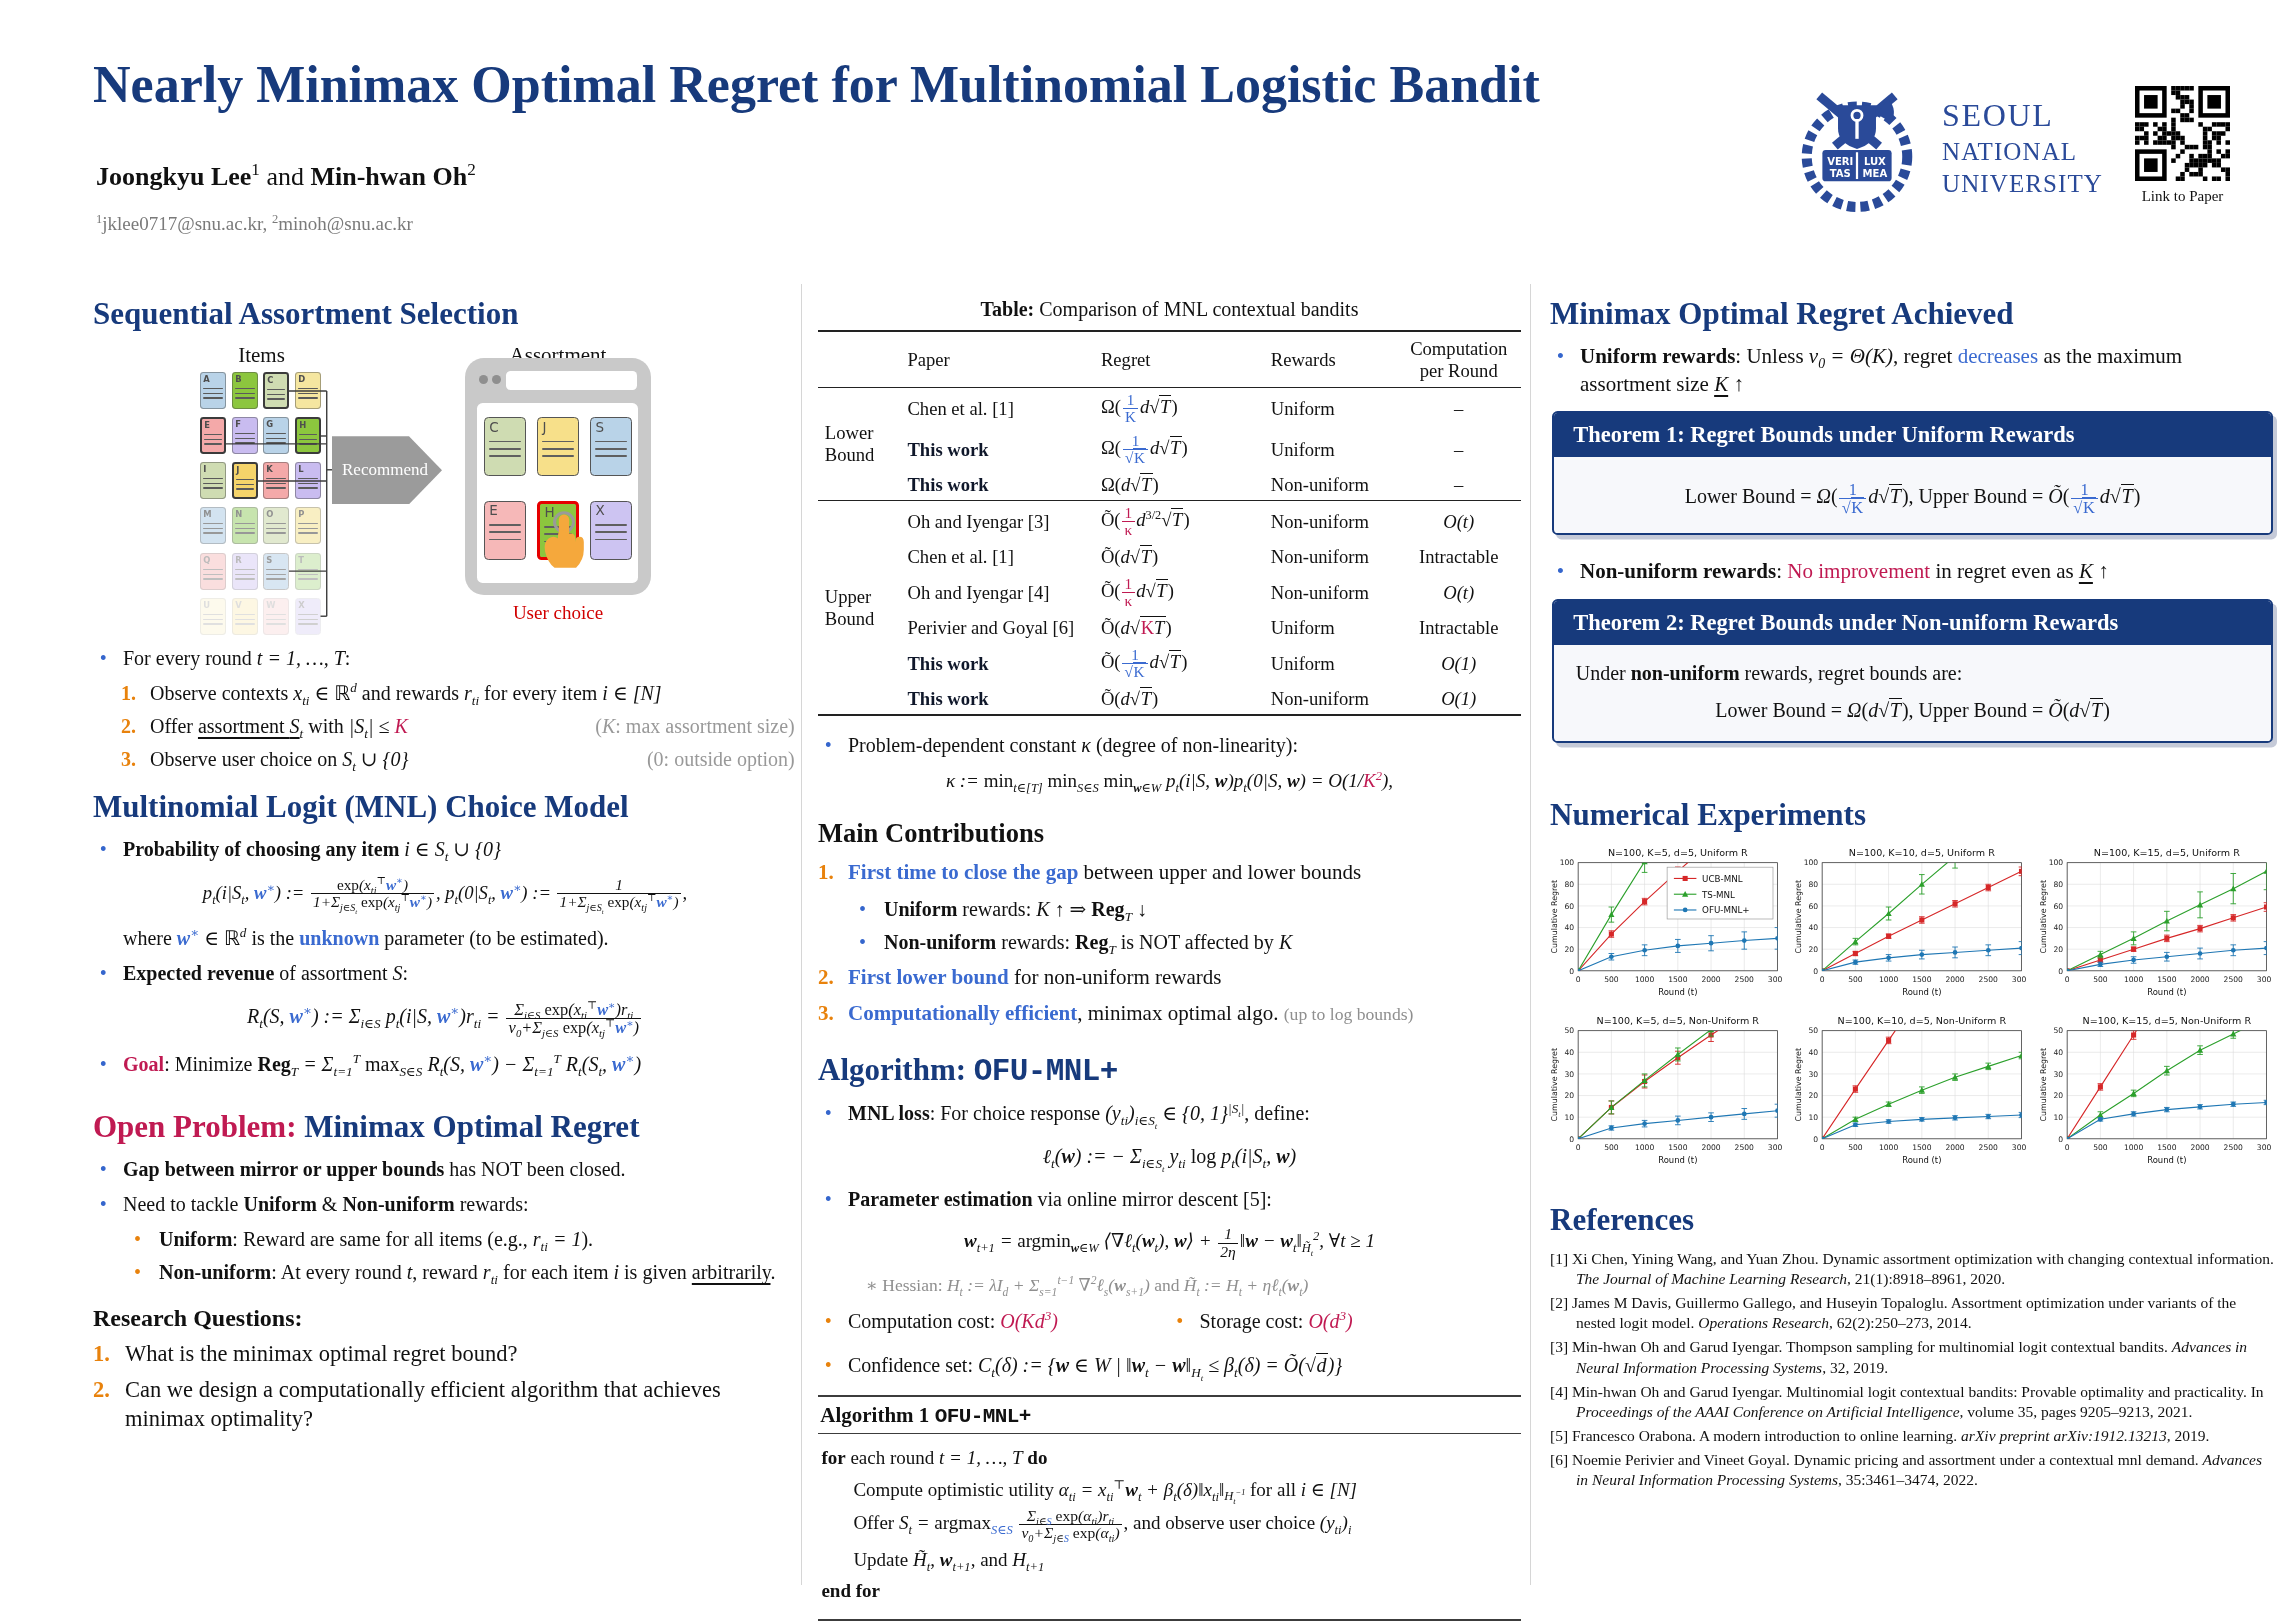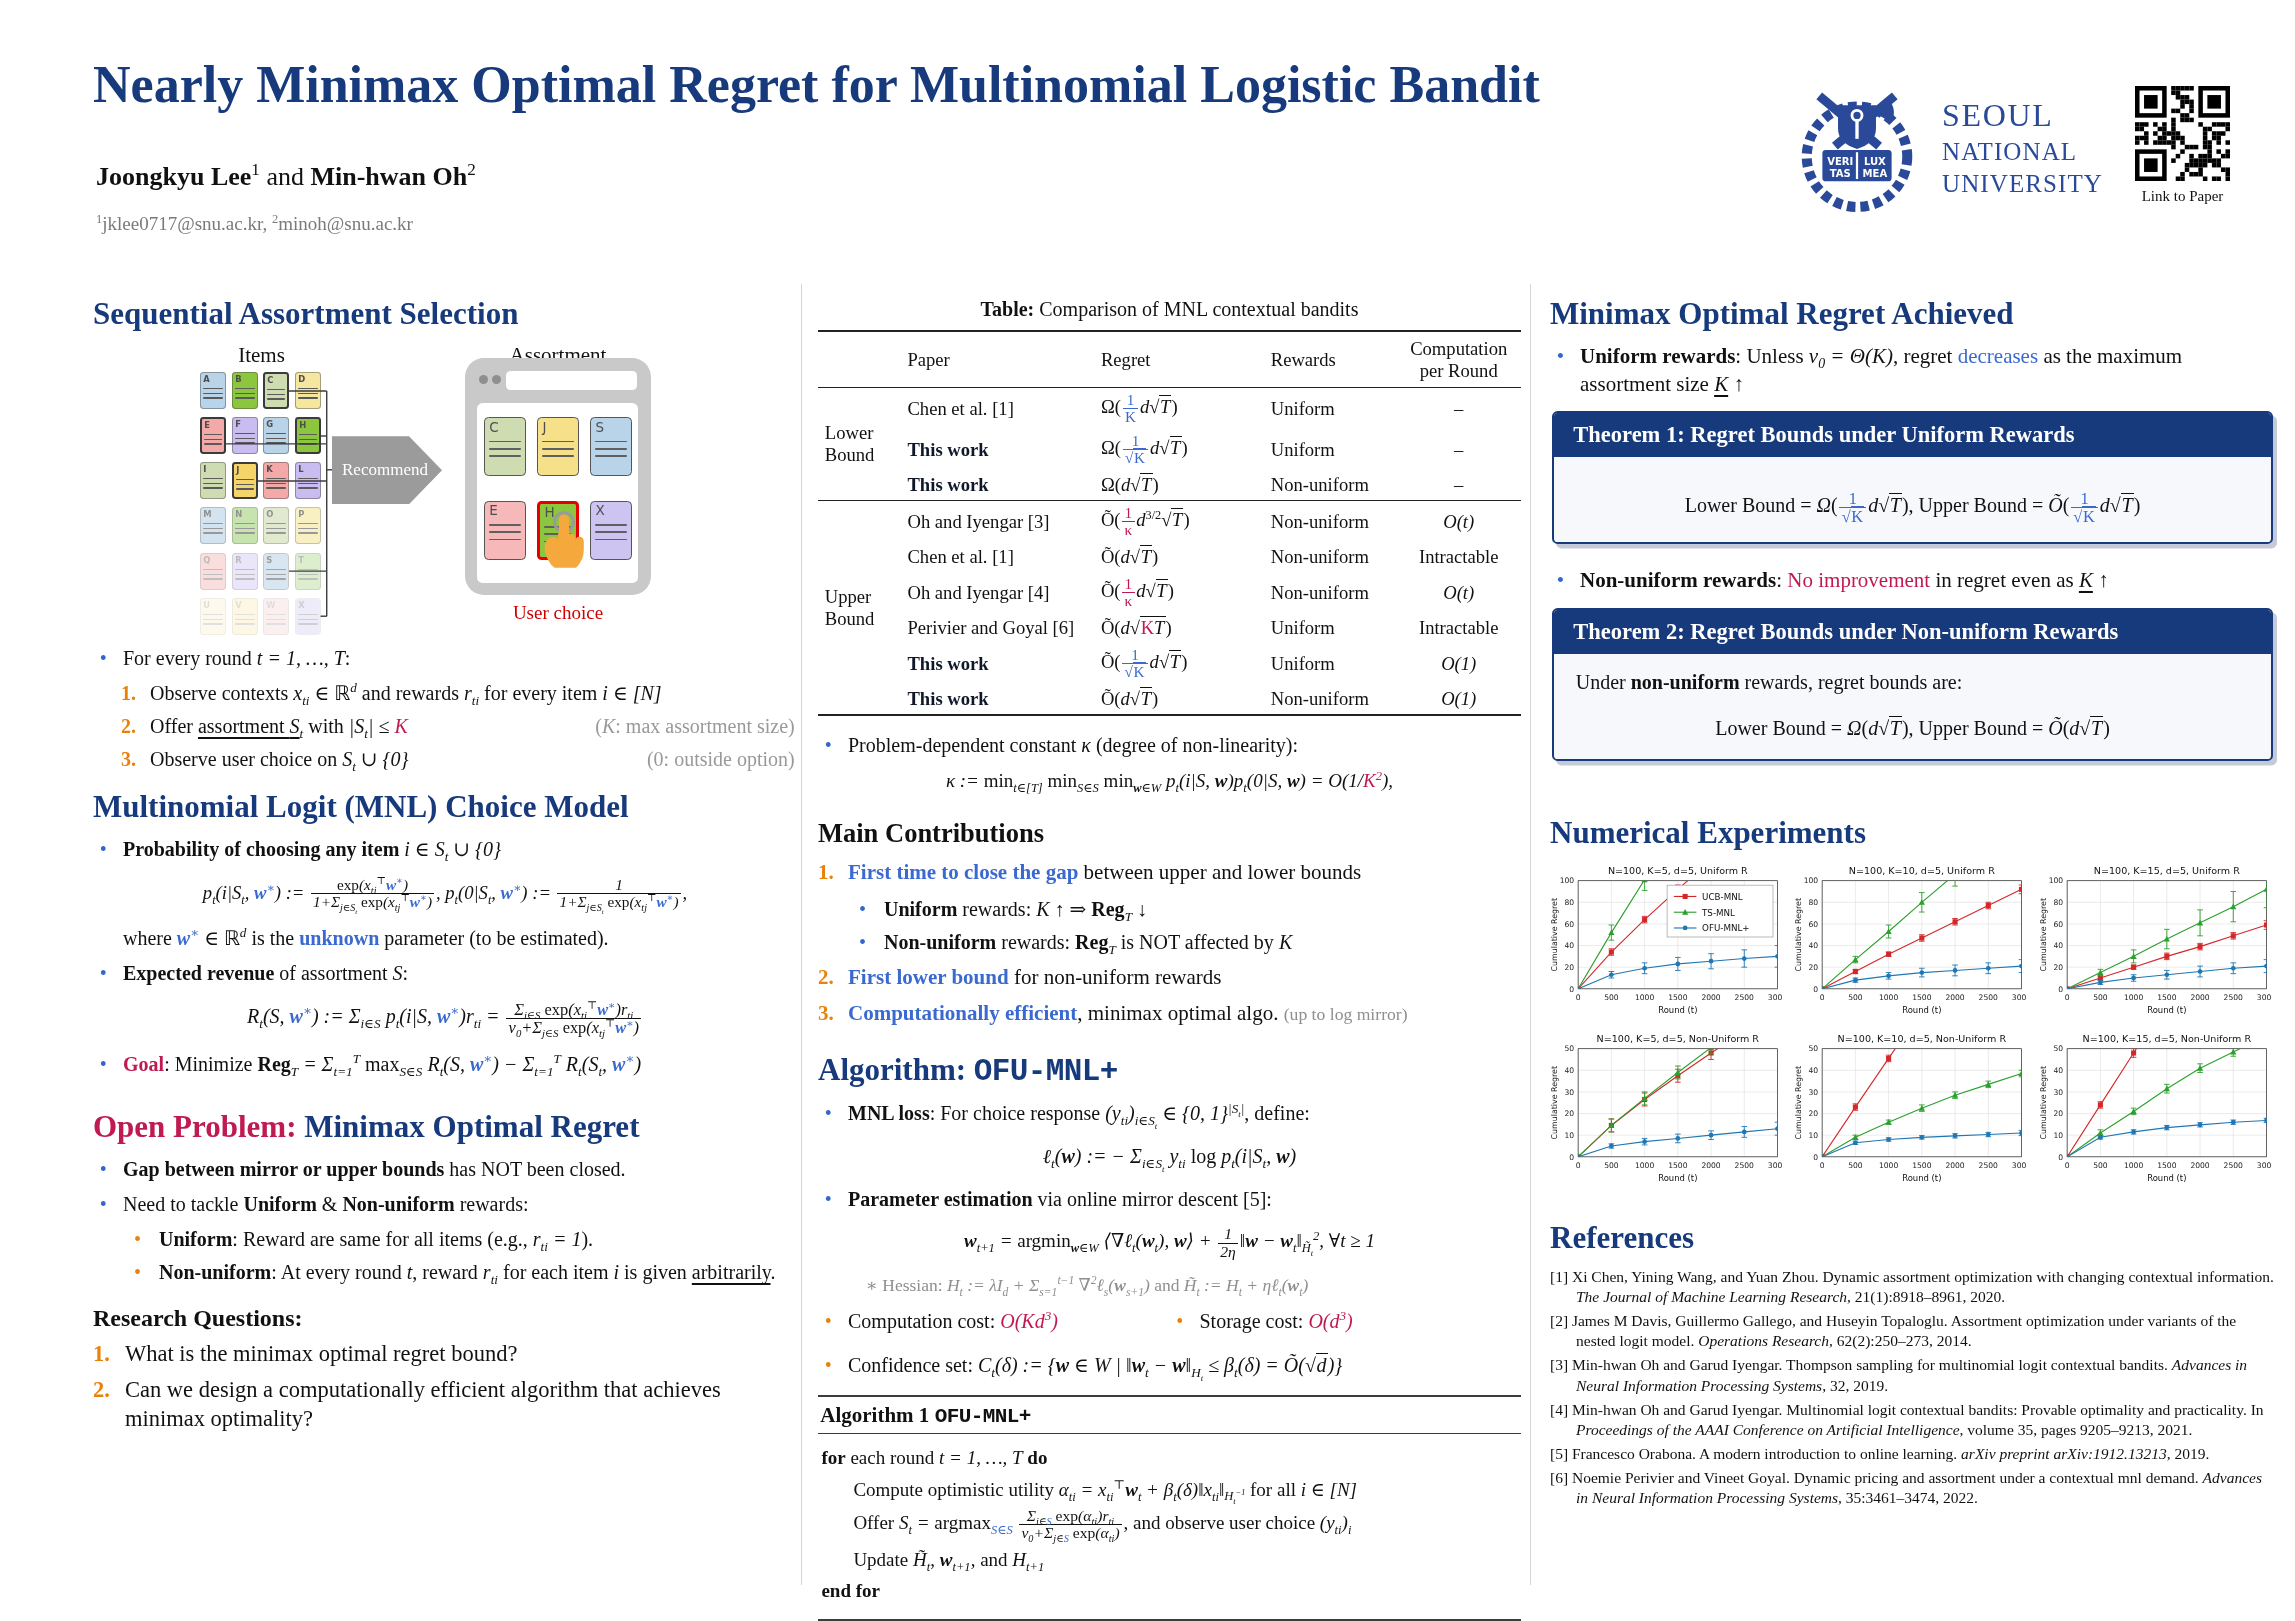--- a/index.html
+++ b/index.html
@@ -89,21 +89,21 @@
   #algo-box{margin-top:17px;border-top:2.3px solid #3c3c3c;border-bottom:2.3px solid #3c3c3c;}
   #algo-head{font-size:21px;padding:5.6px 2.3px;border-bottom:1.4px solid #3c3c3c;}
   #algo-body{padding:5.6px 3.4px 9px 3.4px;font-size:19px;}
   .al{margin:5.6px 0;line-height:1.35;}
   .al.ind{padding-left:32px;}
   
   .thm{border:2px solid #173a7c;border-radius:5.6px;box-shadow:4px 4.5px 0 rgba(45,65,115,0.28);
     overflow:hidden;background:#f7f8fb;margin:13.5px 2.3px 22.5px 2.3px;}
   .thm-h{background:#173a7c;color:#fff;font-weight:bold;font-size:22.5px;padding:9px 19px;}
   .thm-b{padding:14.6px 21.4px 17px 21.4px;font-size:20px;line-height:1.4;}
-  .thm-f{text-align:center;font-size:20px;margin-top:18px;}
+  .thm-f{text-align:center;font-size:20px;margin-top:9px;}
   #charts-grid{display:grid;grid-template-columns:repeat(3,1fr);column-gap:8px;row-gap:14.6px;margin-top:14.6px;}
   .plot-cell{width:232px;}
   .refs{font-size:15.5px;line-height:1.3;margin-top:11.3px;}
   .ref{padding-left:26px;text-indent:-26px;margin:4px 0;}
 </style>
 </head>
 <body>
 
 <div id="title">Nearly Minimax Optimal Regret for Multinomial Logistic Bandit</div>
 <div id="authors"><span class="c-w">Joongkyu Lee</span><sup>1</sup> and <span class="c-w">Min-hwan Oh</span><sup>2</sup></div>
@@ -470,21 +470,21 @@
     <span><span class="c-b"><span class="c-w">First time to close the gap</span></span> between upper and lower bounds</span>
   </div>
   <div class="sub blue"><span class="c-w">Uniform</span> rewards: <span class="c-i">K</span> ↑ ⇒  <span class="c-w">Reg</span><sub><span class="c-i">T</span></sub> ↓</div>
   <div class="sub blue"><span class="c-w">Non-uniform</span> rewards: <span class="c-w">Reg</span><sub><span class="c-i">T</span></sub> is NOT affected by <span class="c-i">K</span></div>
   <div class="ct">
     <span class="sn">2.</span>
     <span><span class="c-b"><span class="c-w">First lower bound</span></span> for non-uniform rewards</span>
   </div>
   <div class="ct">
     <span class="sn">3.</span>
-    <span><span class="c-b"><span class="c-w">Computationally efficient</span></span>, minimax optimal algo. <span class="c-z">(up to log mirror)</span></span>
+    <span><span class="c-b"><span class="c-w">Computationally efficient</span></span>, minimax optimal algo. <span class="c-z">(up to log bounds)</span></span>
   </div>
 
   <div class="h1" style="margin-top:25px">Algorithm: <span class="c-t">OFU-MNL+</span></div>
   <div class="bul"><span class="c-w">MNL loss</span>: For choice response <span class="c-i">(y<sub>ti</sub>)<sub>i∈S<sub>t</sub></sub> ∈ {0, 1}<sup>|S<sub>t</sub>|</sup></span>, define:</div>
   <div class="formula"><span class="c-i">ℓ<sub>t</sub>(<span class="c-w">w</span>) := − Σ<sub>i∈S<sub>t</sub></sub> y<sub>ti</sub> <span class="c-p">log</span> p<sub>t</sub>(i|S<sub>t</sub>, <span class="c-w">w</span>)</span></div>
   <div class="bul"><span class="c-w">Parameter estimation</span> via online mirror descent [5]:</div>
   <div class="formula" style="font-size:19px"><span class="c-i"><span class="c-w">w</span><sub>t+1</sub> = <span class="c-p">argmin</span><sub><span class="c-w">w</span>∈W</sub> ⟨∇ℓ<sub>t</sub>(<span class="c-w">w</span><sub>t</sub>), <span class="c-w">w</span>⟩ + <span class="fr"><span class="fr-n">1</span><span class="fr-d">2η</span></span>‖<span class="c-w">w</span> − <span class="c-w">w</span><sub>t</sub>‖<sub>H̃<sub>t</sub></sub><sup>2</sup>,    ∀t ≥ 1</span></div>
   <div class="gray-note"><span class="c-g">∗  Hessian: <span class="c-i">H<sub>t</sub> := λI<sub>d</sub> + Σ<sub>s=1</sub><sup>t−1</sup> ∇<sup>2</sup>ℓ<sub>s</sub>(<span class="c-w">w</span><sub>s+1</sub>)</span> and <span class="c-i">H̃<sub>t</sub> := H<sub>t</sub> + ηℓ<sub>t</sub>(<span class="c-w">w</span><sub>t</sub>)</span></span></div>
   <div class="cost-row">
     <div class="bul orange">Computation cost: <span class="c-m"><span class="c-i">O(Kd<sup>3</sup>)</span></span></div>

